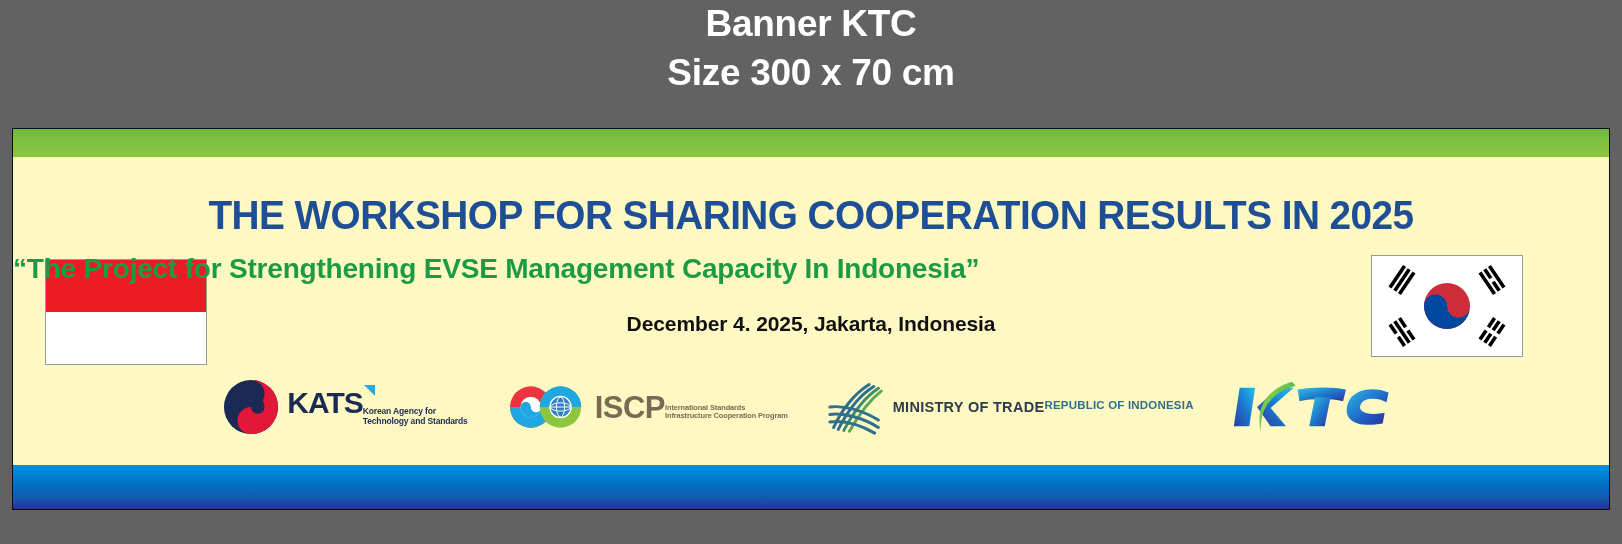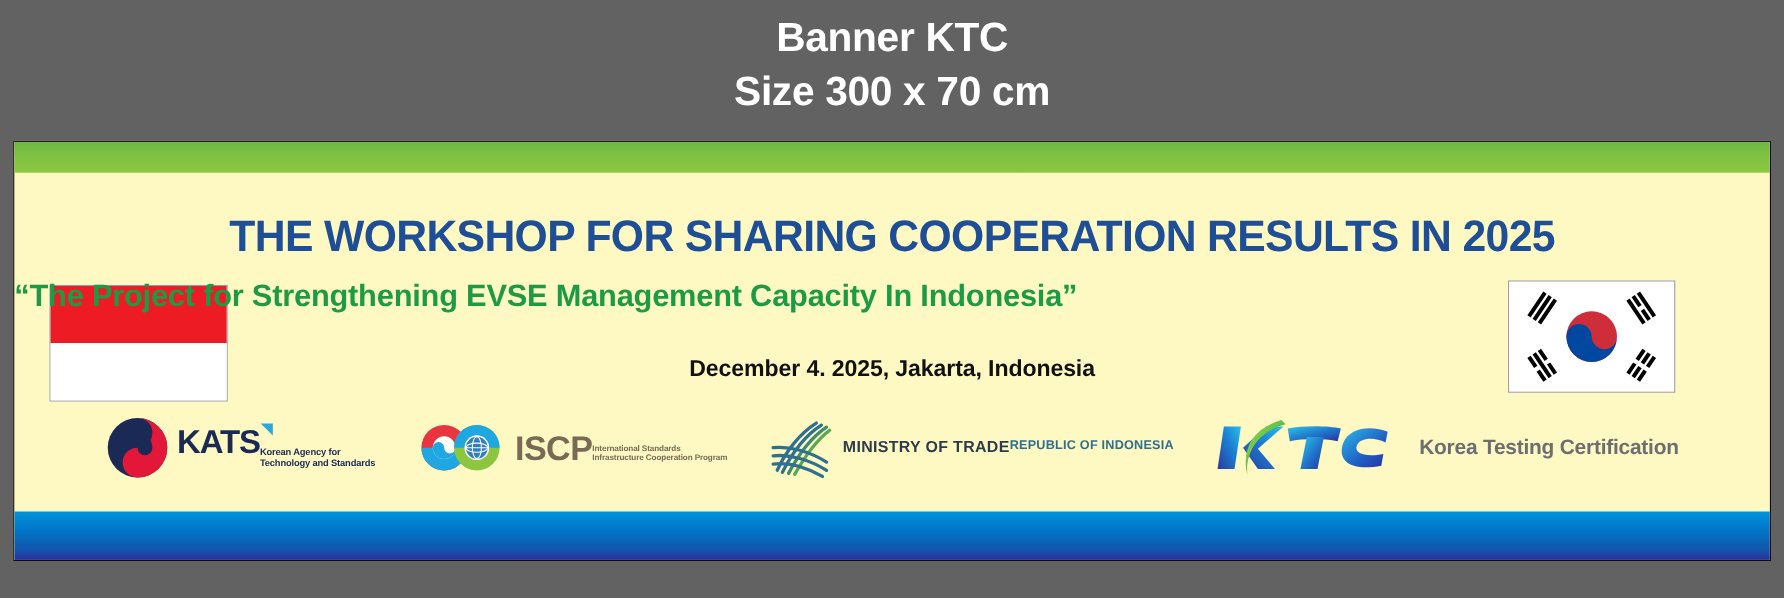--- a/index.html
+++ b/index.html
@@ -21,21 +21,20 @@
     top: 0;
     left: 0;
     width: 1622px;
     height: 128px;
     color: #ffffff;
     text-align: center;
     font-weight: bold;
     font-size: 37px;
     line-height: 1.32;
     letter-spacing: -0.3px;
-    padding-top: 10px;
     box-sizing: border-box;
   }
   .caption .cap-line { display: block; }
 
   
   .banner {
     position: absolute;
     left: 12px;
     top: 128px;
     width: 1598px;
@@ -112,21 +111,21 @@
     text-align: left;
     color: #1d9b44;
     font-weight: bold;
     font-size: 28px;
     letter-spacing: -0.2px;
     line-height: 1;
   }
   .datetext {
     position: absolute;
     left: 0; right: 0;
-    top: 196px;
+    top: 184px;
     text-align: center;
     color: #111111;
     font-weight: bold;
     font-size: 21px;
     letter-spacing: -0.1px;
     line-height: 1;
   }
 
   
   .logo-row {
@@ -363,17 +362,16 @@
         <path d="M6 10 L22 10 L16 50 L0 50 Z" fill="url(#gK)"></path>
         <path d="M24 30 L46 10 L62 10 L38 31 L54 50 L38 50 Z" fill="url(#gK)"></path>
 
         <path d="M60 4 C34 12 22 30 28 56 C26 32 40 14 64 8 Z" fill="url(#gSw)"></path>
 
         <path d="M66 12 C80 9 104 9 116 12 L113 24 C101 21 80 21 68 24 Z" fill="url(#gT)"></path>
         <path d="M84 20 L100 20 L94 50 L78 50 Z" fill="url(#gT)"></path>
 
         <path d="M160 15 C146 9 124 10 118 26 C112 44 128 52 154 47 L156 36 C140 39 128 36 131 28 C134 20 148 20 158 25 Z" fill="url(#gC)"></path>
       </svg>
-      <div class="ktc-tag">Korea Testing Certification</div>
     </div>
 
   </div>
 </div>
 
 </body></html>

